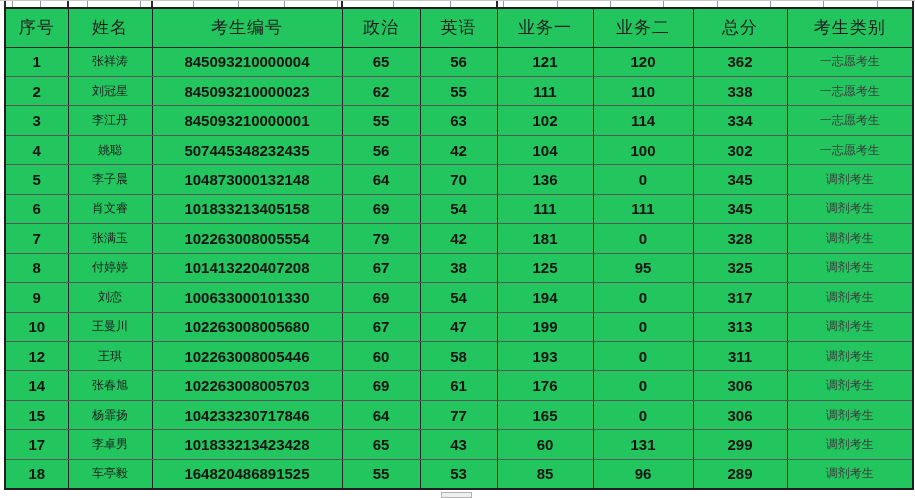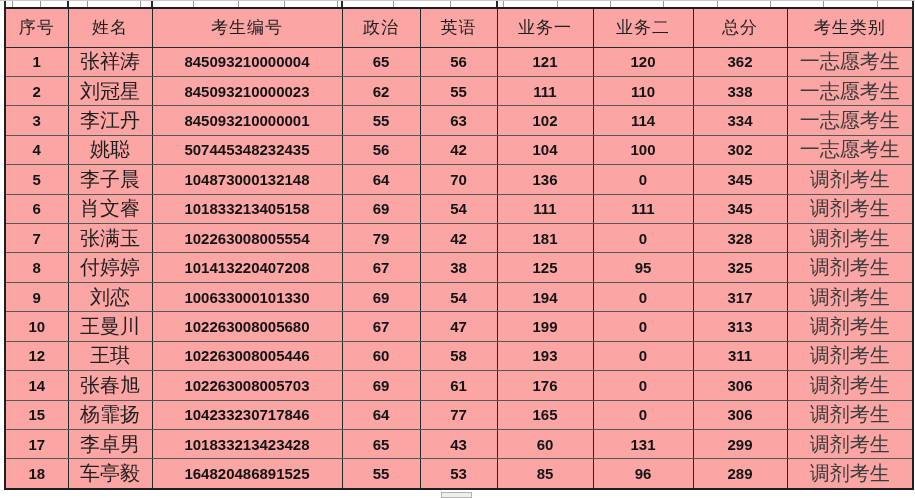--- a/index.html
+++ b/index.html
@@ -17,36 +17,36 @@
   }
   .sheet-top i {
     position:absolute; top:0; width:1px; height:6px; background:#9b9b9b; display:block;
   }
   .sheet-top i.dark { background:#2a2a2a; width:2px; }
 
   table.score-table {
     position:absolute; left:4px; top:7px;
     width:908px; height:483px;
     border-collapse:collapse; table-layout:fixed;
-    background:#fca5a5;
+    background:#22c55e;
     border:2px solid #1f1f1f;
   }
   th, td {
     border-left:1px solid #262626;
     border-right:1px solid #262626;
     border-top:1px solid #585858;
     border-bottom:1px solid #585858;
     text-align:center; vertical-align:middle;
     padding:0; overflow:hidden; white-space:nowrap;
   }
   thead tr { height:39px; }
   tbody tr { height:24px; }
   thead th { border-bottom:1px solid #2a2a2a; }
 
-  .cn  { font-family:"Liberation Serif","DejaVu Serif",serif; font-size:20px; color:#1f1f1f; }
+  .cn  { font-family:"Liberation Serif","DejaVu Serif",serif; font-size:12px; color:#1f1f1f; }
   th.cn { font-size:17px; font-weight:400; letter-spacing:1px; }
   .num { font-family:"Liberation Sans","DejaVu Sans",sans-serif; font-size:15px; font-weight:700; color:#141414; }
   .cat { color:#3c3c3c; }
 
   
   .bottom-artifact {
     position:absolute; left:441px; top:492px; width:31px; height:6px;
     background:#efefef; border:1px solid #b3b3b3; box-sizing:border-box;
   }
 </style>

